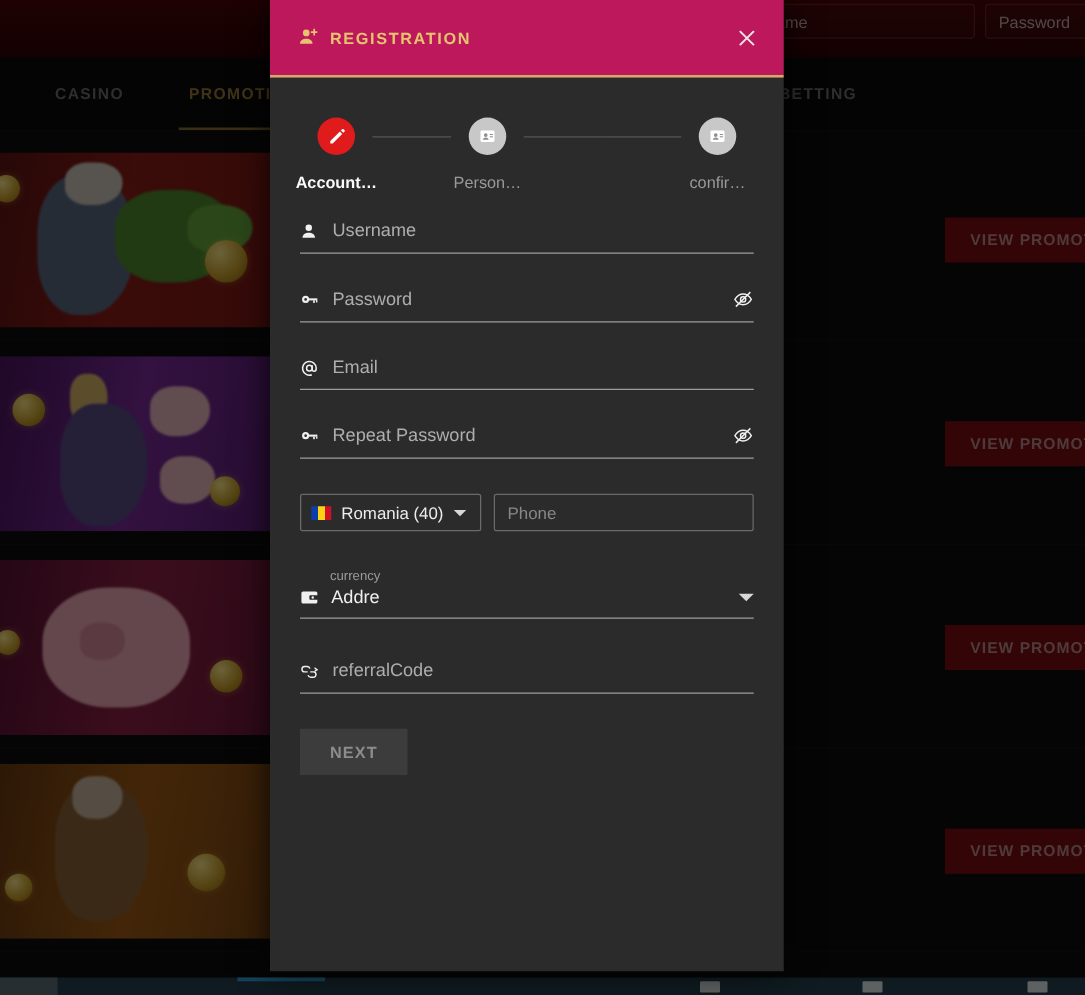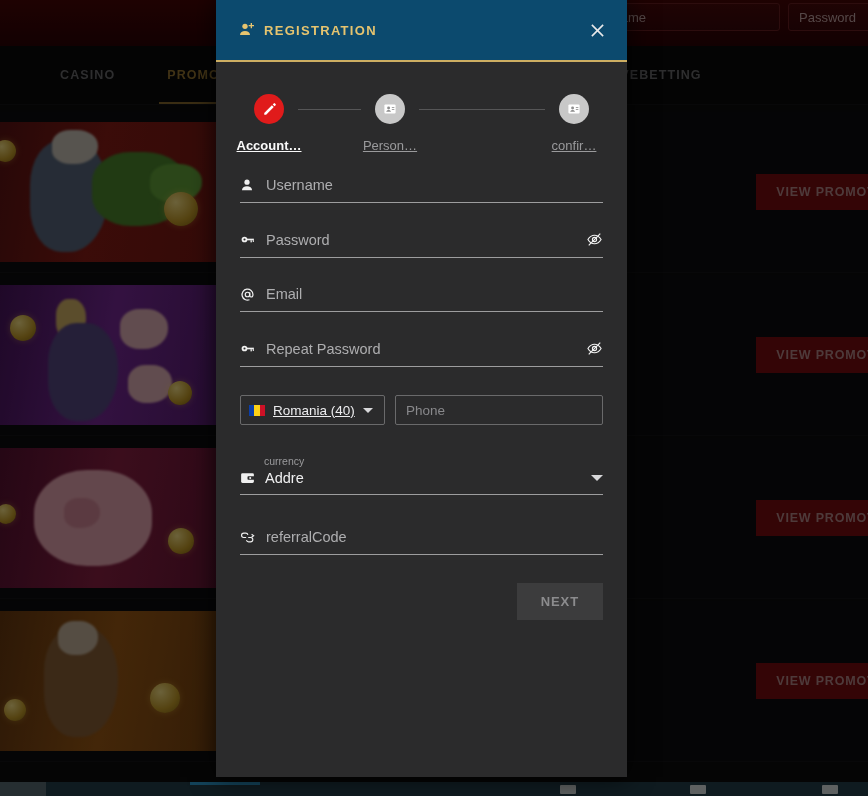--- a/index.html
+++ b/index.html
@@ -27,21 +27,21 @@
     box-sizing: border-box;
   }
   #login-user { left: 575px; width: 205px; }
   #login-pass { left: 788px; width: 120px; }
 
   .navbar {
     position: absolute; top: 46px; left: 0; width: 868px; height: 58px;
     background: #0a0a0b;
     border-bottom: 1px solid #151516;
   }
-  .nav-items { display: flex; align-items: center; height: 58px; padding-left: 34px; }
+  .nav-items { display: flex; align-items: center; height: 58px; padding-left: 18px; }
   .nav-item {
     color: #6e6e70; font-size: 12.5px; font-weight: bold; letter-spacing: 1.1px;
     padding: 0 26px; height: 58px; line-height: 58px; position: relative;
     white-space: nowrap;
   }
   .nav-item.active { color: #9c7a34; }
   .nav-item.active::after {
     content: ""; position: absolute; left: 18px; right: 18px; bottom: 0;
     height: 2px; background: #8a6c2e;
   }
@@ -82,21 +82,21 @@
 
   .dim { position: absolute; inset: 0; background: rgba(0,0,0,0.58); }
 
   
   .modal {
     position: absolute; left: 216px; top: 0; width: 411px; height: 777px;
     background: #2b2b2c; box-shadow: 0 0 24px rgba(0,0,0,.75);
     display: flex; flex-direction: column; overflow: hidden;
   }
   .modal-header {
-    height: 60px; flex: 0 0 60px; background: #0c4a6e;
+    height: 60px; flex: 0 0 60px; background: #be185d;
     border-bottom: 2px solid #cdae62;
     display: flex; align-items: center; padding: 0 18px 0 22px;
   }
   .modal-title {
     color: #e6c46f; font-size: 13px; font-weight: bold; letter-spacing: 1.3px;
     display: flex; align-items: center; gap: 10px;
   }
   .modal-close {
     margin-left: auto; color: #e9e9ea; font-size: 19px; line-height: 1;
     width: 24px; height: 24px; display: flex; align-items: center; justify-content: center;
@@ -106,41 +106,41 @@
   
   .stepper { display: flex; align-items: flex-start; margin: 6px 0 24px 0; }
   .step { display: flex; flex-direction: column; align-items: center; width: 58px; }
   .step-dot {
     width: 30px; height: 30px; border-radius: 50%;
     background: #c8c8c8; display: flex; align-items: center; justify-content: center;
     color: #5f5f5f;
   }
   .step.active .step-dot { background: #e01b1b; color: #fff; }
   .step-label {
-    margin-top: 14px; font-size: 13px; color: #9a9a9c; white-space: nowrap; text-decoration: underline;
+    margin-top: 14px; font-size: 13px; color: #9a9a9c; white-space: nowrap;
   }
   .step.active .step-label { color: #fafafa; font-weight: bold; }
   .step-line { flex: 1; height: 1px; background: #565657; margin-top: 15px; }
 
   
   .field { margin-bottom: 28px; }
   .field-row {
     display: flex; align-items: center; gap: 10px;
     padding-bottom: 9px; border-bottom: 1px solid #9d9d9e;
   }
   .field-icon { color: #f0f0f0; display: flex; align-items: center; width: 16px; }
   .field-label { color: #aeaeb0; font-size: 14.5px; flex: 1; }
   .field-trail { color: #f0f0f0; display: flex; align-items: center; }
 
   
   .phone-row { display: flex; gap: 10px; margin-bottom: 30px; }
   .country-box {
     flex: 0 0 145px; height: 30px; border: 1px solid #6a6a6b; border-radius: 2px;
     display: flex; align-items: center; gap: 8px; padding: 0 8px;
-    color: #ececee; font-size: 13.5px; box-sizing: border-box; text-decoration: underline;
+    color: #ececee; font-size: 13.5px; box-sizing: border-box;
   }
   .flag {
     width: 16px; height: 11px; flex: 0 0 16px;
     background: linear-gradient(90deg,#0b3ea8 0 33.3%, #fcd116 33.3% 66.6%, #ce1126 66.6% 100%);
   }
   .caret { width: 0; height: 0; border-left: 5px solid transparent; border-right: 5px solid transparent; border-top: 5px solid #d8d8da; }
   .phone-box {
     flex: 1; height: 30px; border: 1px solid #6a6a6b; border-radius: 2px;
     display: flex; align-items: center; padding: 0 10px; box-sizing: border-box;
     color: #88888b; font-size: 13.5px;
@@ -149,21 +149,21 @@
   
   .select-field { }
   .select-float { font-size: 10.5px; color: #9b9b9d; margin-left: 24px; margin-bottom: 3px; }
   .select-row {
     display: flex; align-items: center; gap: 9px;
     padding-bottom: 8px; border-bottom: 1px solid #9d9d9e;
   }
   .select-value { color: #f0f0f1; font-size: 14.5px; flex: 1; }
   .caret-lg { width: 0; height: 0; border-left: 6px solid transparent; border-right: 6px solid transparent; border-top: 6px solid #d8d8da; }
 
-  .actions { display: flex; justify-content: flex-end; margin-top: 22px; }
+  .actions { display: flex; margin-top: 22px; }
   .next-btn {
     background: #3c3c3d; color: #8c8c8e; border: none;
     font-size: 13px; font-weight: bold; letter-spacing: .9px;
     padding: 11px 24px; font-family: "Liberation Sans", sans-serif;
   }
 </style>
 </head>
 <body>
 
 <div id="root">

